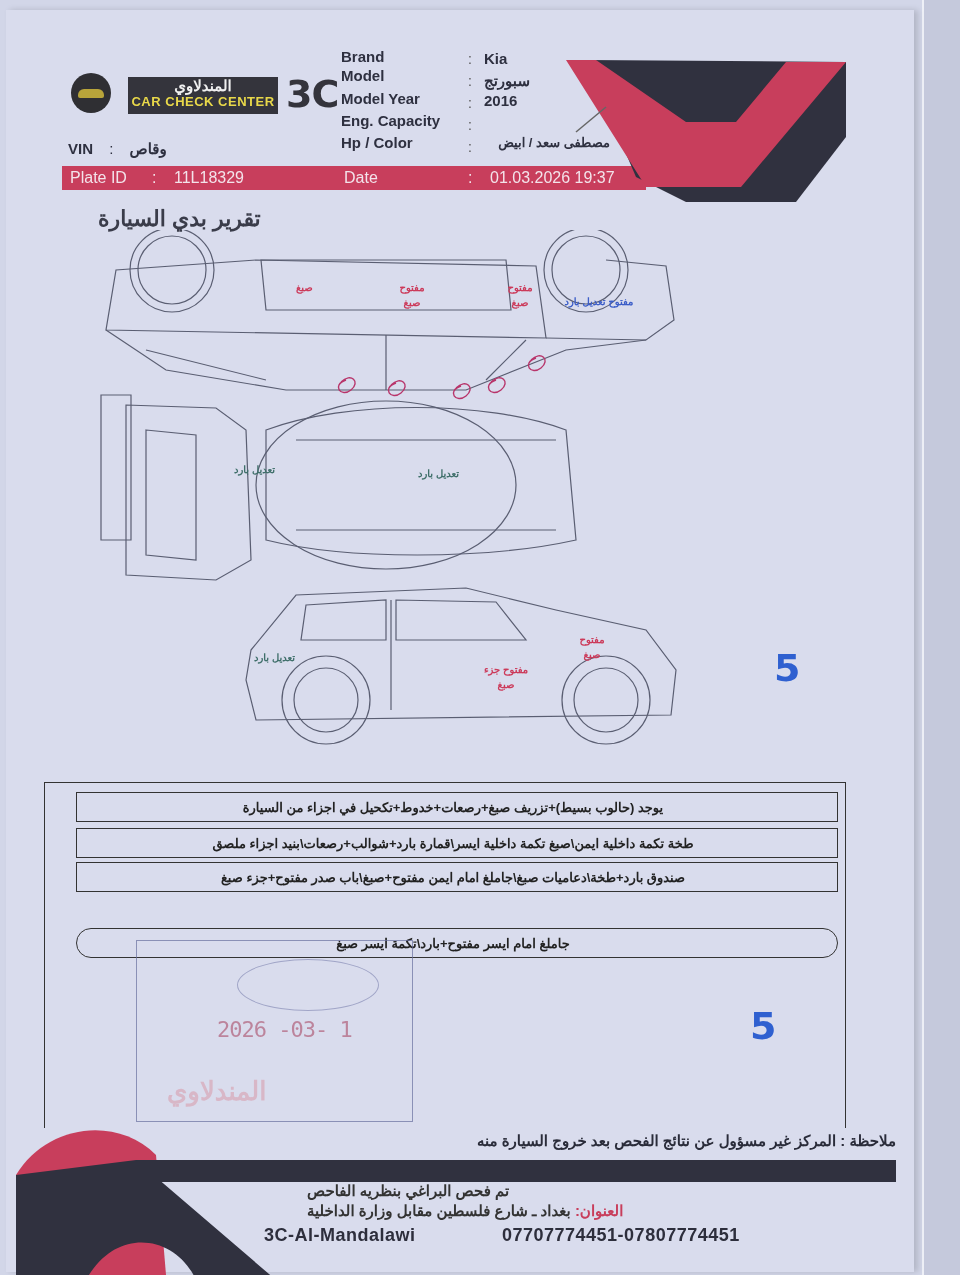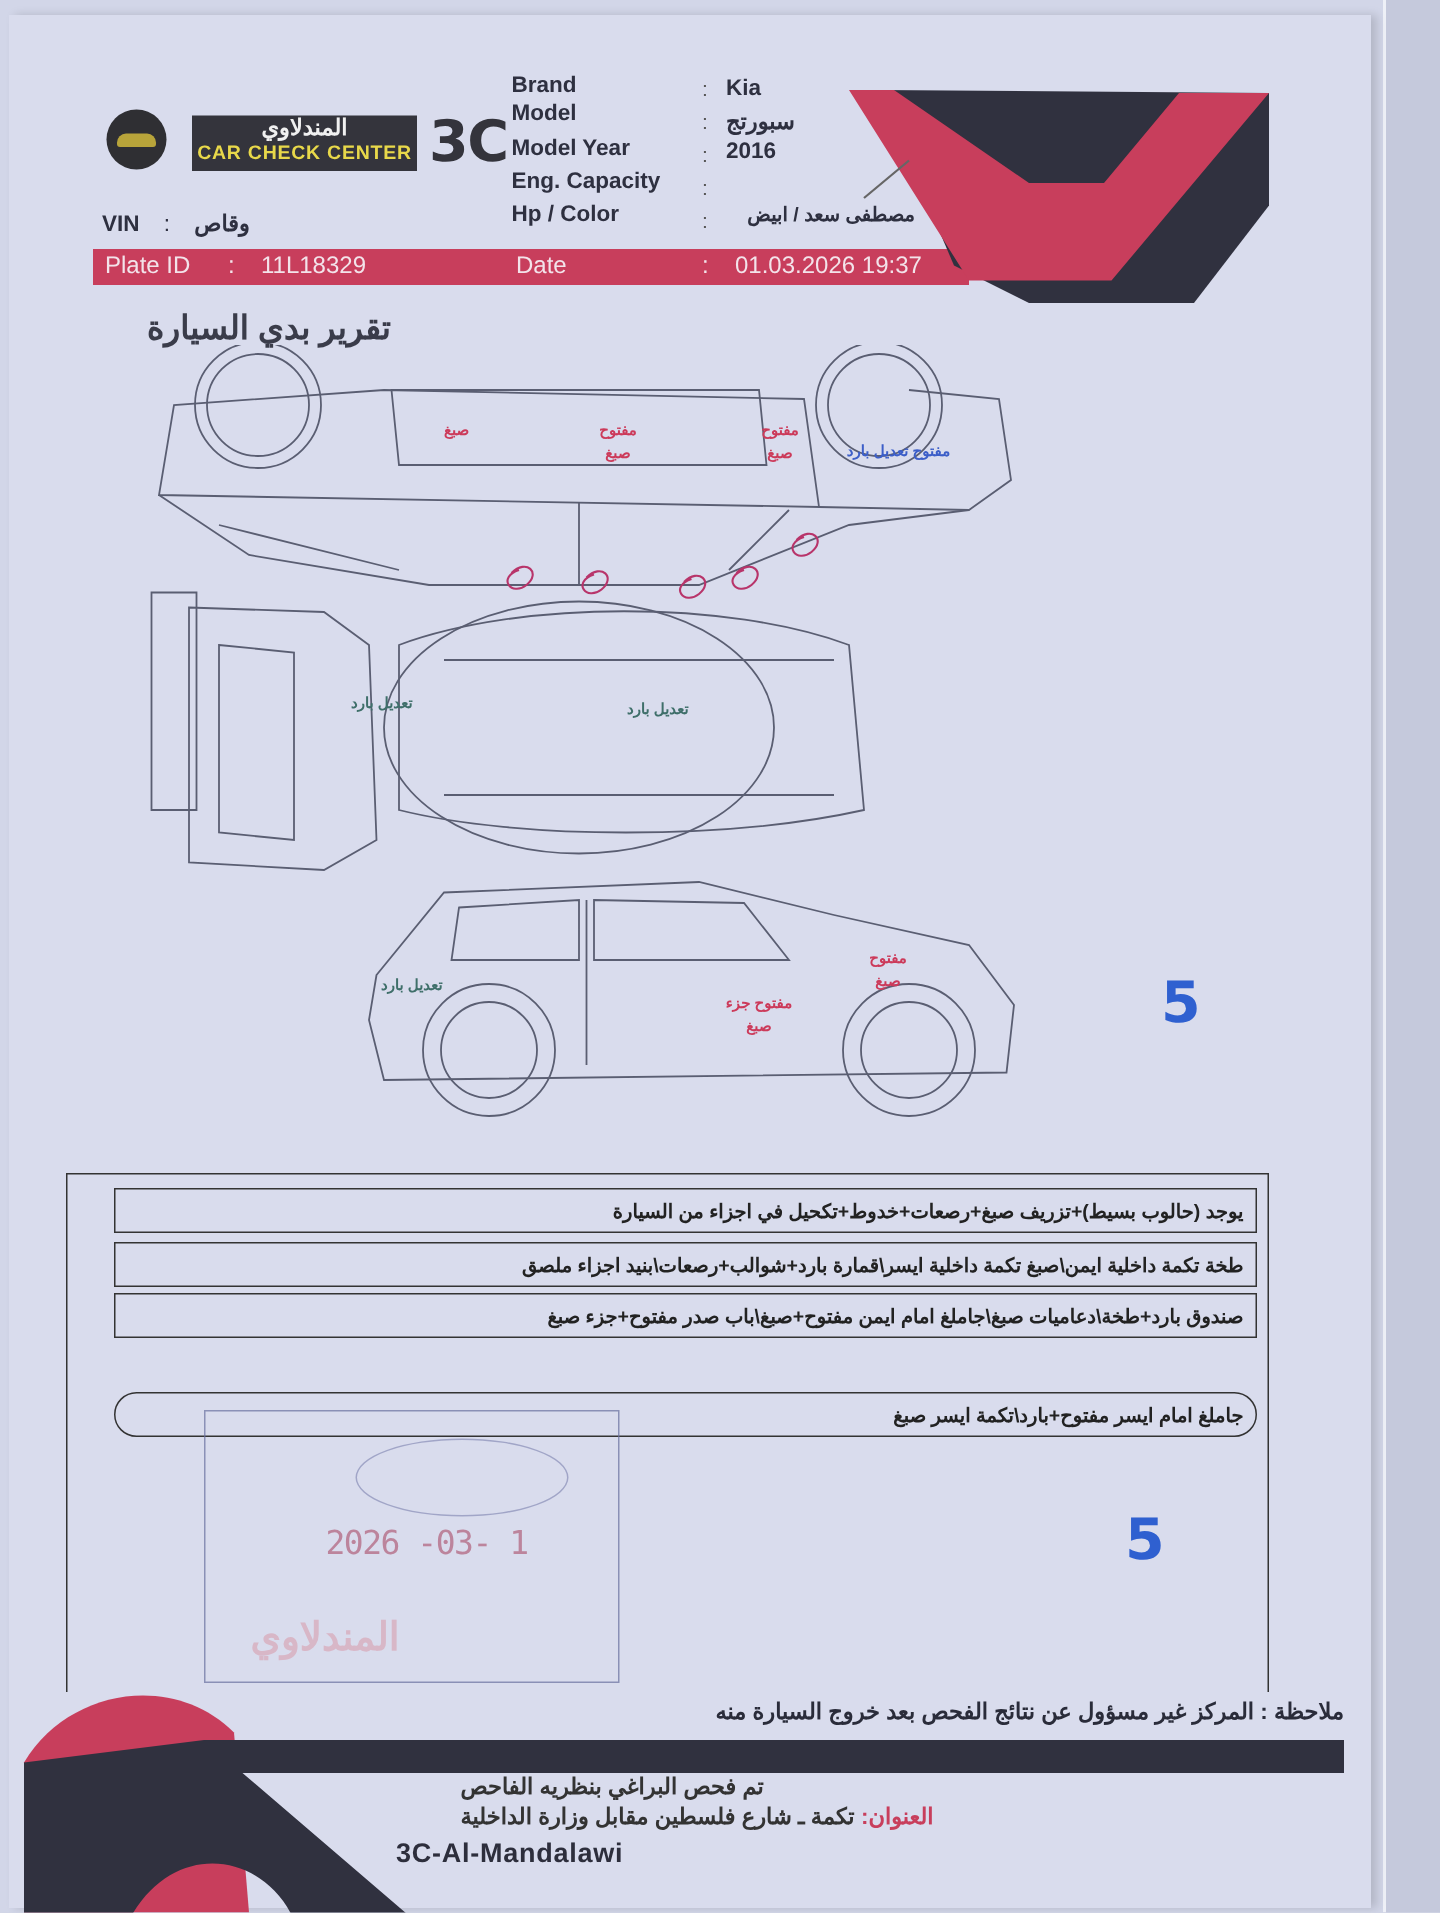--- a/index.html
+++ b/index.html
@@ -41,21 +41,21 @@
   .red { color:#cc3a5a; }
   .blue { color:#3c5ec8; }
   .green { color:#3f6f6a; }
 
   .big5 { font-size:38px; font-weight:bold; color:#2f60d0; font-family:"DejaVu Sans", sans-serif; }
 
   
   .notes-box { left:38px; top:772px; width:800px; height:345px; border:1.5px solid #333; border-bottom:none; }
   .note-row {
     position:absolute; left:70px; width:762px; height:30px; border:1.5px solid #333;
-    direction:rtl; font-size:13px; font-weight:bold; color:#222; line-height:30px; padding-right:8px; box-sizing:border-box;
+    direction:rtl; font-size:13px; font-weight:bold; color:#222; line-height:30px; padding-right:8px; box-sizing:border-box;text-align:center;
   }
 
   .stamp { left:130px; top:930px; width:275px; height:180px; border:1.5px solid #6a70a0; opacity:0.7; }
   .stamp-oval { left:100px; top:18px; width:140px; height:50px; border:1.5px solid #8a8fb8; border-radius:50%; }
   .stamp-date { left:80px; top:76px; font-size:22px; color:#b0607a; font-family:"DejaVu Sans Mono", monospace; letter-spacing:-1px; }
   .stamp-name { left:30px; top:135px; font-size:26px; font-weight:bold; color:#d8a8b8; direction:rtl; }
 
   .note-footer { left:380px; top:1122px; width:510px; font-size:15px; font-weight:bold; color:#2a2c3a; direction:rtl; text-align:right; }
 
   .dark-band { left:130px; top:1150px; width:760px; height:22px; background:#30313f; }
@@ -194,17 +194,18 @@
 
   <svg class="abs" style="left:0; top:1105px;" width="280" height="170">
     <path d="M10,160 L10,60 C40,10 110,0 150,40 L160,160 Z" fill="#c83e5c"></path>
     <path d="M10,60 L130,45 L270,165 L190,165 C170,120 110,110 80,165 L10,165 Z" fill="#30313f"></path>
   </svg>
   <div class="abs dark-band"></div>
 
   <div class="abs" style="left:258px; top:1172px; width:360px;margin-left:43px;">
     <div class="foot-line">تم فحص البراغي بنظريه الفاحص</div>
     <div class="foot-line" style="margin-top:2px;">
-      <span style="color:#c83e5c;">العنوان:</span><span> تكمة ـ شارع فلسطين مقابل وزارة الداخلية</span>
+      <span style="color:#c83e5c;">العنوان:</span><span> بغداد ـ شارع فلسطين مقابل وزارة الداخلية</span>
     </div>
   </div>
   <div class="abs foot-en" style="left:258px; top:1215px;">3C-Al-Mandalawi</div>
+  <div class="abs foot-en" style="left:496px; top:1215px;">07707774451-07807774451</div>
 </div>
 
 </body></html>

